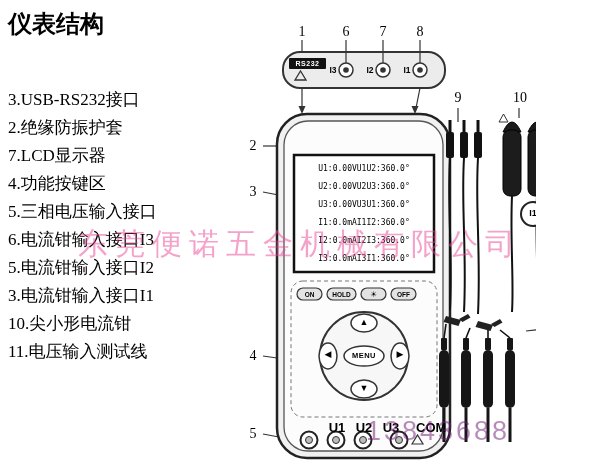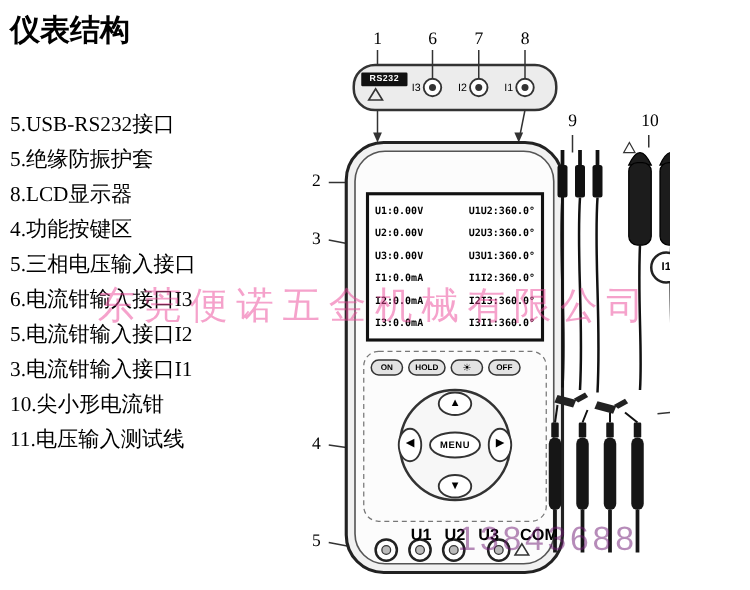--- a/index.html
+++ b/index.html
@@ -5,24 +5,24 @@
   html,body{margin:0;padding:0;background:#fff;}
   .stage{position:relative;width:536px;height:472px;background:#ffffff;overflow:hidden;
          font-family:"Liberation Sans",sans-serif;color:#000;}
   .abs{position:absolute;}
   .title{font-family:"Liberation Sans",sans-serif;font-weight:700;font-size:24px;}
   .legend{display:flex;flex-direction:column;}
   .legend-item{font-family:"Liberation Serif",serif;font-size:17px;line-height:28px;white-space:nowrap;}
   .num{font-family:"Liberation Serif",serif;font-size:14px;text-align:center;width:14px;}
   .cap{display:flex;align-items:center;justify-content:center;}
   .rs232{font-weight:700;font-size:7px;color:#fff;letter-spacing:.5px;}
-  .conn-label{font-weight:400;font-size:8.5px;text-align:center;width:12px;}
+  .conn-label{font-weight:700;font-size:8.5px;text-align:center;width:12px;}
   .screen-rows{display:flex;flex-direction:column;justify-content:space-around;padding:2px 4px;box-sizing:border-box;}
-  .screen-row{display:flex;justify-content:space-between;font-family:"DejaVu Sans Mono",monospace;
-              font-size:8px;font-weight:700;}
+  .screen-row{display:flex;justify-content:center;font-family:"DejaVu Sans Mono",monospace;
+              font-size:8px;font-weight:400;}
   .btn-label{font-weight:700;font-size:6.5px;}
   .glyph{font-size:9px;text-align:center;}
   .menu-label{font-weight:700;font-size:7.5px;letter-spacing:.5px;text-align:center;}
   .term-label{font-weight:700;font-size:13px;text-align:center;width:18px;margin-left:28px;}
   .clamp-label{font-weight:700;font-size:9px;text-align:center;width:18px;}
   .wm1{width:600px;text-align:center;font-size:30px;letter-spacing:7px;color:#ec4899;opacity:.5;white-space:nowrap;}
   .wm2{font-size:27px;letter-spacing:3px;color:#701a75;opacity:.5;white-space:nowrap;}
 </style>
 </head>
 <body>
@@ -160,23 +160,23 @@
           <rect x="486.5" y="408" width="3" height="34"></rect>
         <rect x="507" y="338" width="6" height="12" rx="1"></rect>
           <rect x="505" y="350" width="10" height="58" rx="5"></rect>
           <rect x="508.5" y="408" width="3" height="34"></rect>
       </g>
     </g>
   </svg>
 
   <div class="abs title" style="left:8px;top:8px">仪表结构</div>
   <div class="abs legend" style="left:8px;top:86px">
-    <div class="legend-item">5.USB-RS232接口</div>
-    <div class="legend-item">5.绝缘防振护套</div>
-    <div class="legend-item">8.LCD显示器</div>
+    <div class="legend-item">3.USB-RS232接口</div>
+    <div class="legend-item">2.绝缘防振护套</div>
+    <div class="legend-item">7.LCD显示器</div>
     <div class="legend-item">4.功能按键区</div>
     <div class="legend-item">5.三相电压输入接口</div>
     <div class="legend-item">6.电流钳输入接口I3</div>
     <div class="legend-item">5.电流钳输入接口I2</div>
     <div class="legend-item">3.电流钳输入接口I1</div>
     <div class="legend-item">10.尖小形电流钳</div>
     <div class="legend-item">11.电压输入测试线</div>
   </div>
 
   <div class="abs num" style="left:295px;top:24px">1</div>

